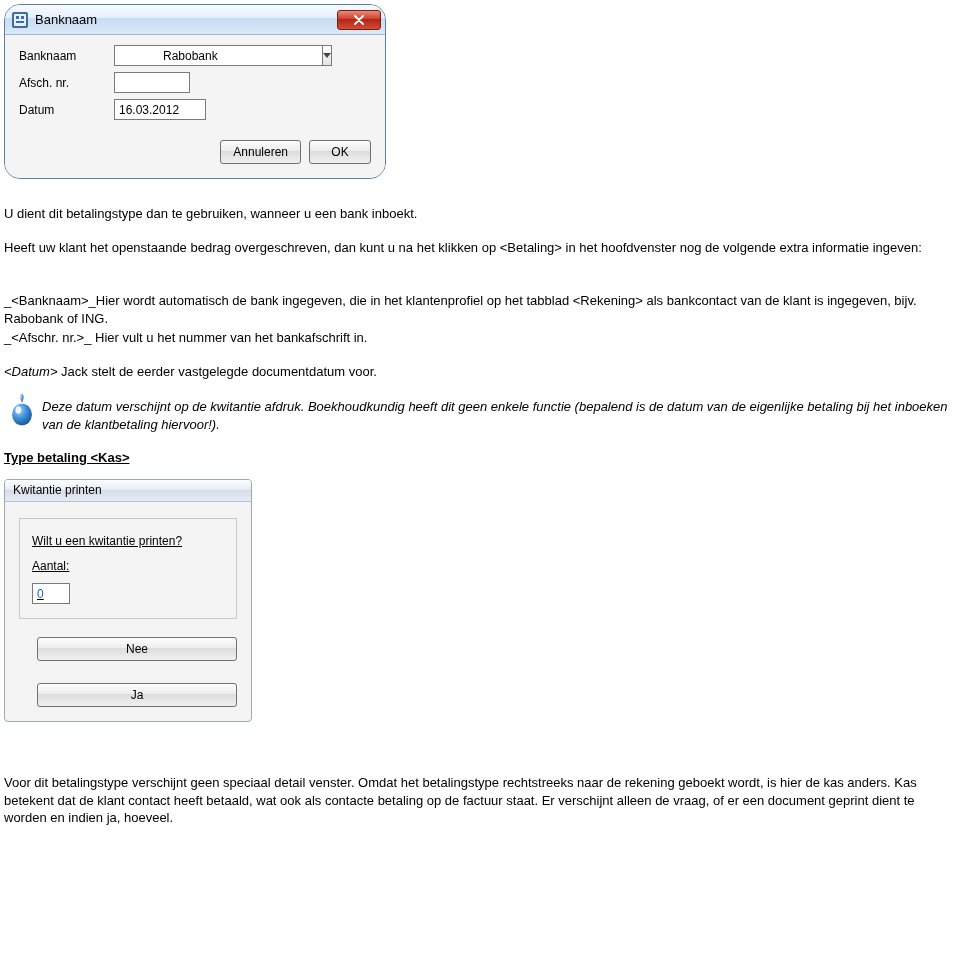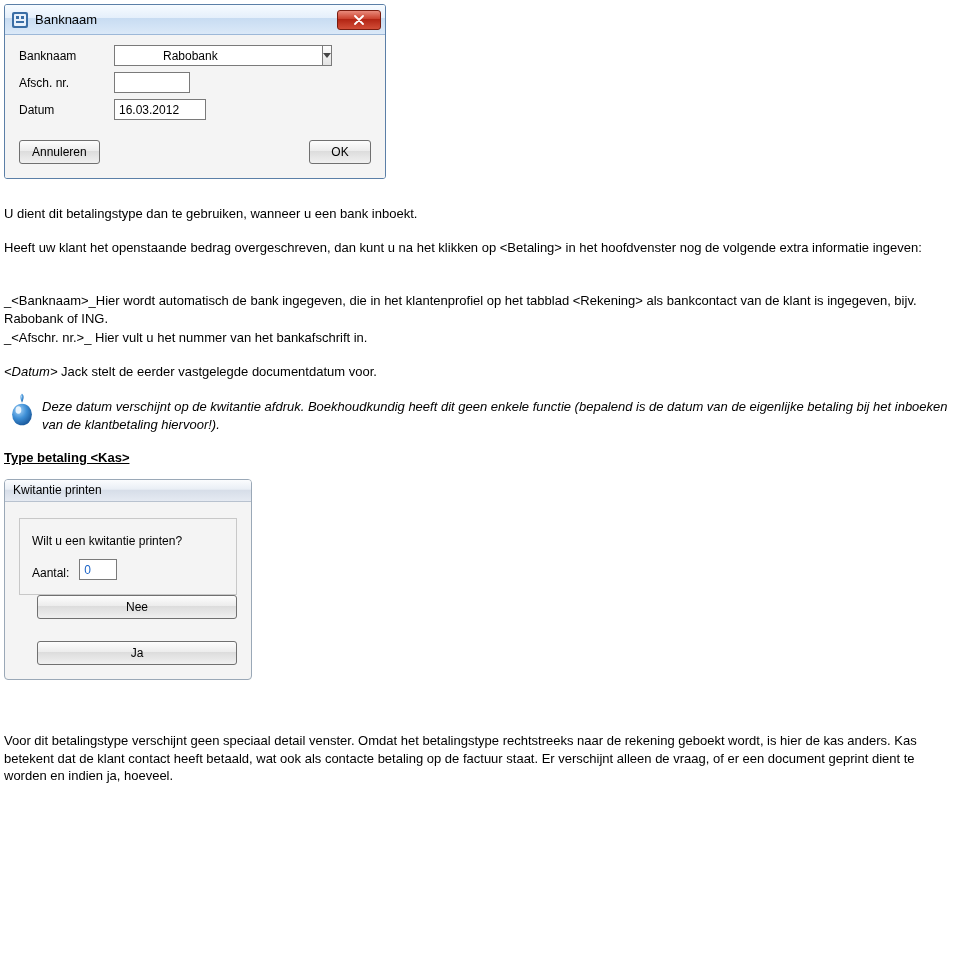--- a/index.html
+++ b/index.html
@@ -9,21 +9,21 @@
     color: #000;
     background: #fff;
     margin: 0;
     padding: 4px;
     width: 960px;
   }
   
   .dialog1 {
     width: 382px;
     border: 1px solid #5b7fa7;
-    border-radius: 3px;
+    border-radius: 16px;
     overflow: hidden;
     font-family: Tahoma, Arial, sans-serif;
     font-size: 12px;
     background: #fff;
     margin-bottom: 26px;
   }
   .titlebar {
     display: flex;
     align-items: center;
     background: linear-gradient(#f7fbff 0%, #e4effb 45%, #c8dcf2 46%, #dbe9f8 100%);
@@ -80,21 +80,21 @@
     width: 18px; height: 21px;
     border: 1px solid #7a7a7a;
     background: linear-gradient(#fdfdfd, #e3e3e3);
     display: flex; align-items: center; justify-content: center;
     cursor: pointer;
   }
   .afsch-input { width: 76px; }
   .datum-input { width: 92px; }
   .buttons-row {
     display: flex;
-    justify-content: space-between;
+    justify-content: flex-end;
     gap: 8px;
     margin-top: 20px;
   }
   .win-btn {
     min-width: 62px;
     height: 24px;
     padding: 0 12px;
     border: 1px solid #707070;
     border-radius: 3px;
     background: linear-gradient(#fdfdfd, #ececec 45%, #dcdcdc 46%, #f0f0f0);
@@ -135,27 +135,29 @@
     display: flex; align-items: center;
     padding: 0 8px;
     border-bottom: 1px solid #b8c2cf;
   }
   .dialog2-body {
     padding: 16px 14px 14px 14px;
   }
   .group-box {
     border: 1px solid #c8c8c8;
     padding: 14px 20px 14px 12px;
+    margin-bottom: 18px;
+    text-decoration: underline;
   }
   .group-box .prompt {
     margin: 0 0 10px 0;
     line-height: 1.35;
   }
   .aantal-row {
-    display: flex; align-items: flex-end; gap: 10px;
+    display: flex; align-items: flex-start; gap: 10px; flex-direction: column;
   }
   .aantal-input {
     width: 38px; height: 21px;
     border: 1px solid #7a7a7a;
     background: #fff;
     color: #1a63c7;
     font-family: Tahoma, Arial, sans-serif;
     font-size: 12px;
     padding: 1px 4px;
   }

